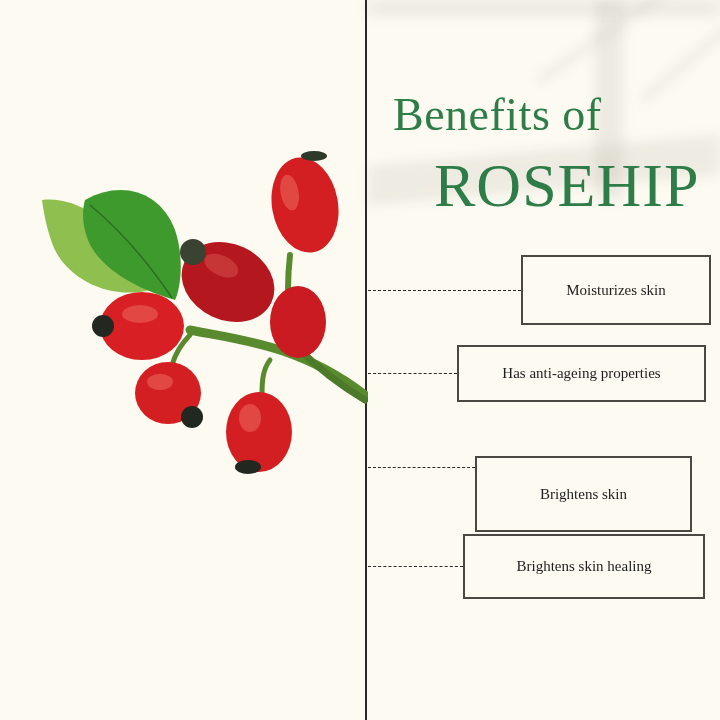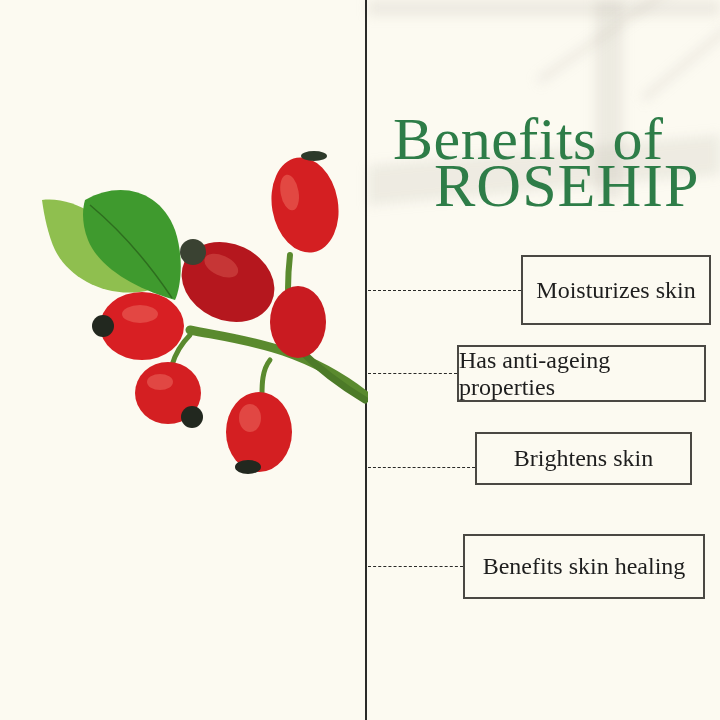--- a/index.html
+++ b/index.html
@@ -4,31 +4,31 @@
 <style>
   html, body { margin:0; padding:0; }
   body {
     width:720px; height:720px; overflow:hidden; position:relative;
     background:#fcfaf1;
     font-family:"DejaVu Serif", serif;
   }
   .shadow { position:absolute; background:rgba(170,168,155,0.18); filter:blur(6px); }
   .vline { position:absolute; left:365px; top:0; width:2px; height:720px; background:#2a2a28; }
   .title-small {
-    position:absolute; left:393px; top:105px;
-    font-family:"Liberation Serif", serif; font-size:60px; color:#2e7d48; letter-spacing:0.5px;
+    position:absolute; left:393px; top:88px;
+    font-family:"Liberation Serif", serif; font-size:46px; color:#2e7d48; letter-spacing:0.5px;
   }
   .title-big {
     position:absolute; left:390px; top:150px;
     font-family:"Liberation Serif", serif; font-size:62px; color:#2e7d48; letter-spacing:1px;margin-left:44px;
   }
   .box {
     position:absolute; border:2px solid #4a4843; background:#fcfaf1;
     display:flex; align-items:center; justify-content:center;
-    font-family:"Liberation Serif", serif; font-size:24px; color:#1e1e1e; box-sizing:border-box;
+    font-family:"Liberation Serif", serif; font-size:15px; color:#1e1e1e; box-sizing:border-box;
   }
   .dash { position:absolute; left:368px; height:0; border-top:1.6px dashed #2a2a28; }
   .plant { position:absolute; left:38px; top:145px; }
 </style>
 </head>
 <body>
 
 <div class="shadow" style="left:595px;top:0;width:28px;height:200px;"></div>
 <div class="shadow" style="left:368px;top:150px;width:352px;height:40px;transform:skewY(-5deg);"></div>
 <div class="shadow" style="left:368px;top:0;width:352px;height:16px;"></div>
@@ -86,20 +86,20 @@
 <div class="box" style="left:521px;top:255px;width:190px;height:70px;">
   <span>Moisturizes skin</span>
 </div>
 
 <div class="dash" style="top:373px;width:89px;"></div>
 <div class="box" style="left:457px;top:345px;width:249px;height:57px;">
   <span>Has anti-ageing properties</span>
 </div>
 
 <div class="dash" style="top:467px;width:107px;"></div>
-<div class="box" style="left:475px;top:432px;width:217px;height:53px;text-align:center;">
+<div class="box" style="left:475px;top:456px;width:217px;height:76px;text-align:center;">
   <span>Brightens skin</span>
 </div>
 
 <div class="dash" style="top:566px;width:95px;"></div>
 <div class="box" style="left:463px;top:534px;width:242px;height:65px;">
-  <span>Benefits skin healing</span>
+  <span>Brightens skin healing</span>
 </div>
 
 </body></html>

